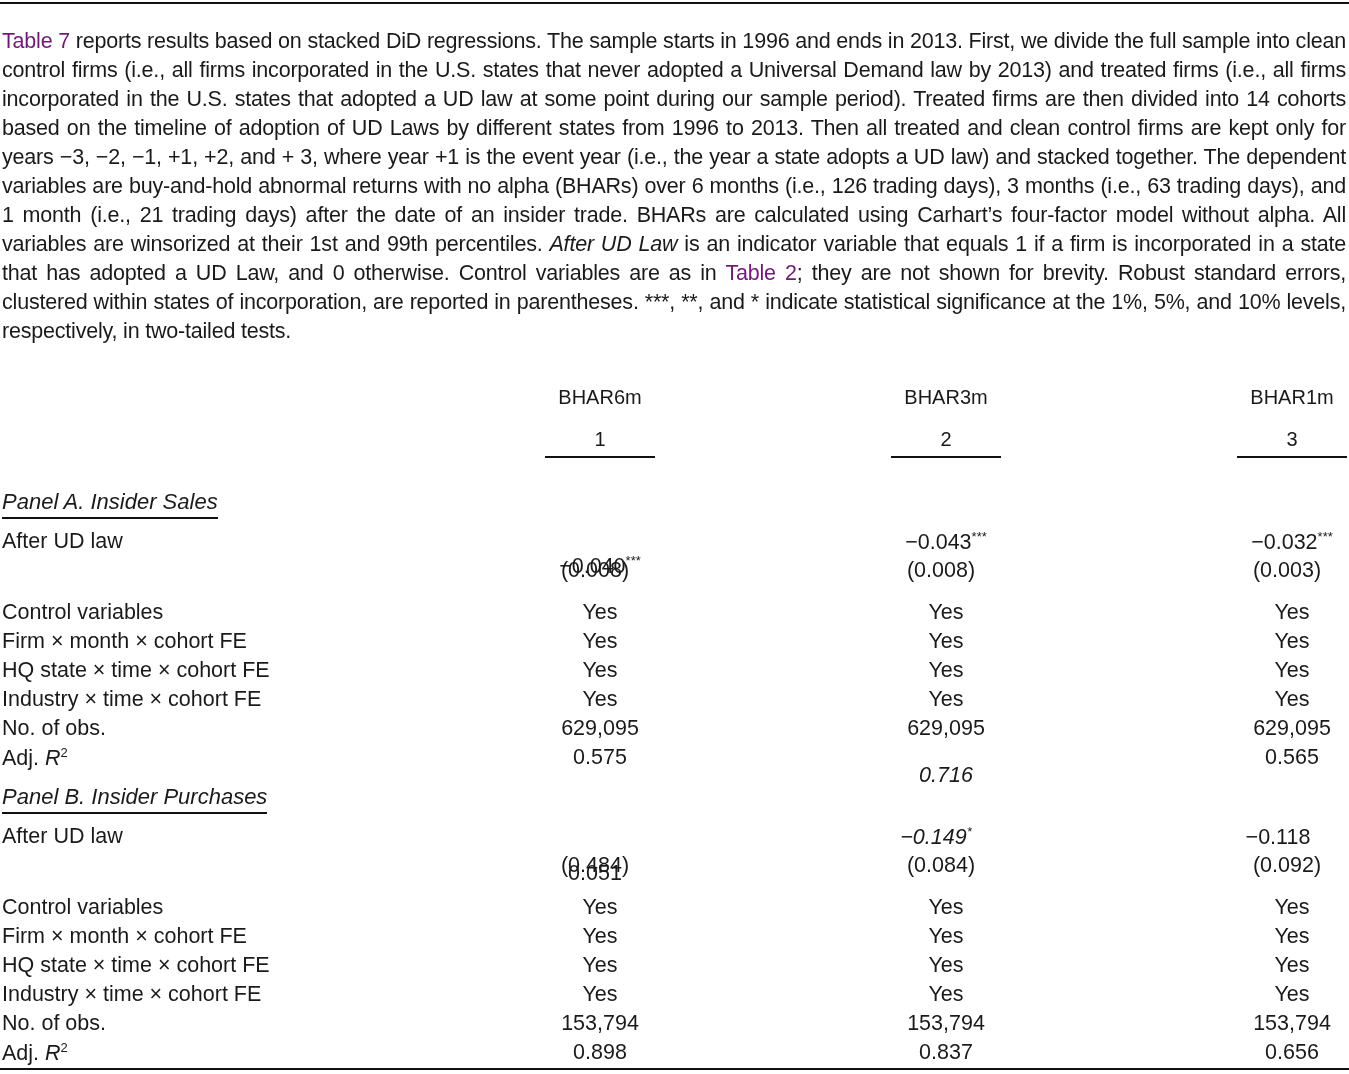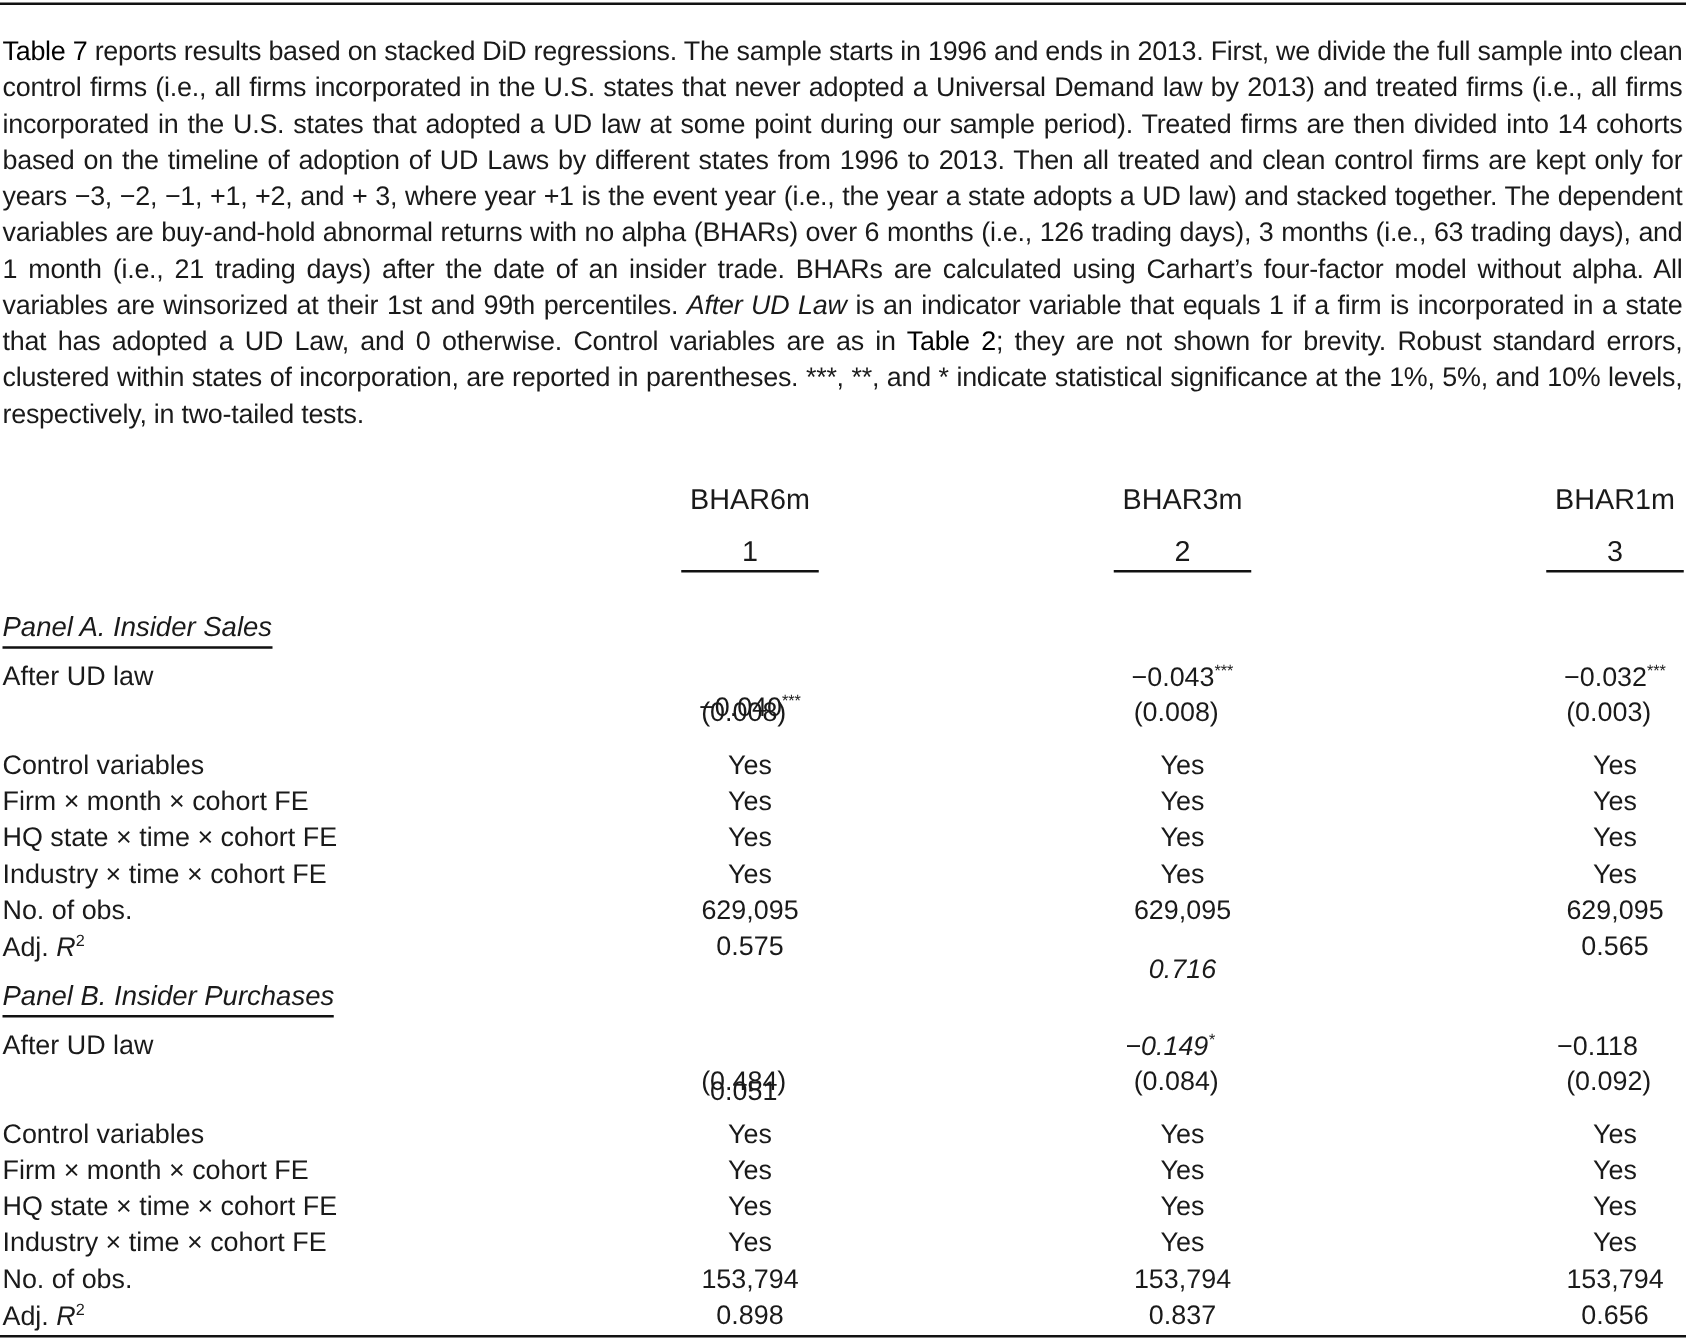--- a/index.html
+++ b/index.html
@@ -6,23 +6,23 @@
     body {
       width: 1349px; height: 1074px; position: relative; overflow: hidden;
       font-family: "Liberation Sans", sans-serif; color: #1a1a1a;
     }
     .top-rule { position: absolute; left: 0; top: 2px; width: 1349px; height: 2px; background: #111; }
     .caption {
       position: absolute; left: 2px; top: 27px; width: 1344px;
       font-size: 21.5px; line-height: 29px; text-align: justify;
       letter-spacing: -0.2px;
     }
-    .caption .link { color: #000000; }
+    .caption .link { color: #701a75; }
     .caption i { font-style: italic; }
-    .col-head { position: absolute; font-size: 23px; text-align: center; width: 120px; }
+    .col-head { position: absolute; font-size: 20px; text-align: center; width: 120px; }
     .col-rule { position: absolute; height: 2px; background: #111; width: 110px; }
     .panel-title {
       position: absolute; left: 2px; font-size: 22px; font-style: italic;
       padding-bottom: 2px; border-bottom: 2px solid #111;
     }
     .row-label { position: absolute; left: 2px; font-size: 21.5px; }
     .cell { position: absolute; font-size: 21.5px; text-align: center; width: 140px; }
     .cell sup, .row-label sup { font-size: 13px; }
     .bottom-rule { position: absolute; left: 0; top: 1068px; width: 1349px; height: 2px; background: #111; }
   </style>

